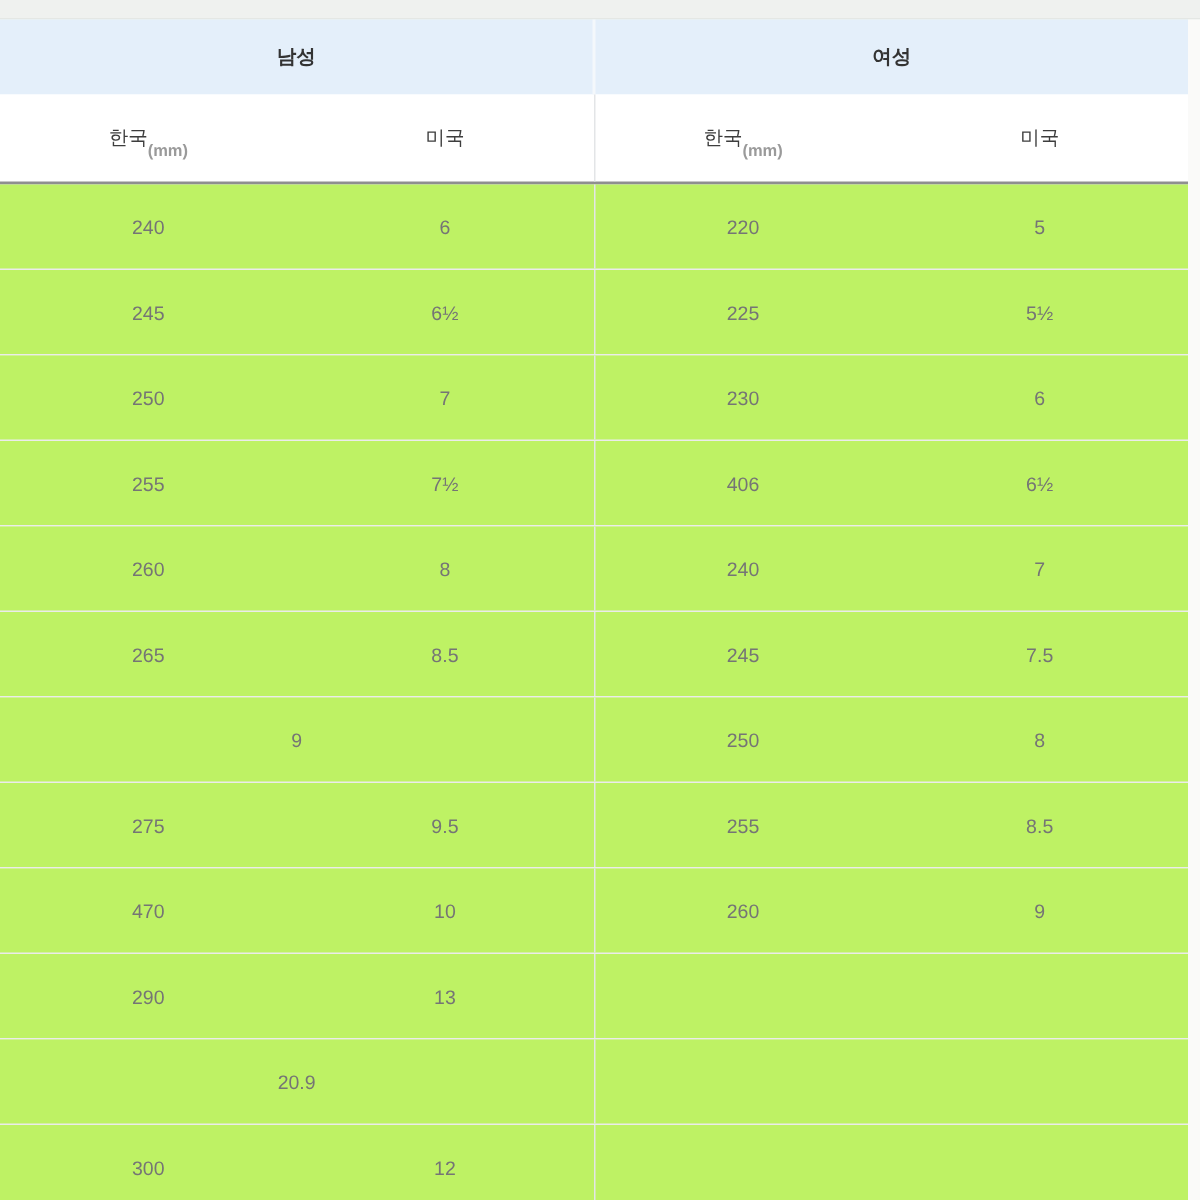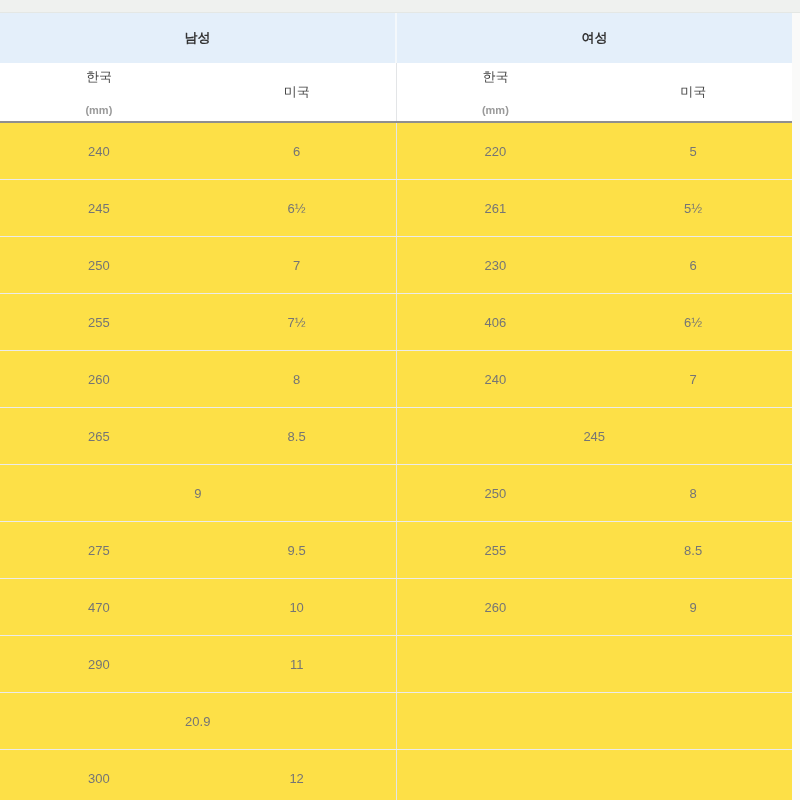--- a/index.html
+++ b/index.html
@@ -65,37 +65,37 @@
   }
   .half {
     flex: 1;
     display: flex;
   }
   .sub-header .half:first-child,
   .data-row .half:first-child { border-right: 1px solid var(--divider); }
   .cell {
     flex: 1;
     display: flex;
-    flex-direction: column;
+    flex-direction: row;
     align-items: center;
     justify-content: center;
     font-size: 13px;
     color: var(--cell-text);
   }
   .sub-header .cell { color: var(--subheader-text); font-weight: 500; }
   .sub-header .unit {
     font-size: 11px;
     font-weight: 700;
     color: var(--unit-text);
     margin-top: 18px;
   }
   .data-row {
     display: flex;
     height: 57px;
-    background: #fde047;
+    background: #bef264;
     border-bottom: 1px solid var(--row-border);
   }
 </style>
 </head>
 <body>
 
 <div class="page">
   <div class="top-strip"></div>
 
   <div class="size-table">
@@ -132,21 +132,21 @@
             <div class="cell">220</div>
             <div class="cell">5</div>
           </div>
         </div>
         <div class="data-row">
           <div class="half">
             <div class="cell">245</div>
             <div class="cell">6½</div>
           </div>
           <div class="half">
-            <div class="cell">261</div>
+            <div class="cell">225</div>
             <div class="cell">5½</div>
           </div>
         </div>
         <div class="data-row">
           <div class="half">
             <div class="cell">250</div>
             <div class="cell">7</div>
           </div>
           <div class="half">
             <div class="cell">230</div>
@@ -173,20 +173,21 @@
             <div class="cell">7</div>
           </div>
         </div>
         <div class="data-row">
           <div class="half">
             <div class="cell">265</div>
             <div class="cell">8.5</div>
           </div>
           <div class="half">
             <div class="cell">245</div>
+            <div class="cell">7.5</div>
           </div>
         </div>
         <div class="data-row">
           <div class="half">
             <div class="cell">9</div>
           </div>
           <div class="half">
             <div class="cell">250</div>
             <div class="cell">8</div>
           </div>
@@ -207,21 +208,21 @@
             <div class="cell">10</div>
           </div>
           <div class="half">
             <div class="cell">260</div>
             <div class="cell">9</div>
           </div>
         </div>
         <div class="data-row">
           <div class="half">
             <div class="cell">290</div>
-            <div class="cell">11</div>
+            <div class="cell">13</div>
           </div>
           <div class="half">
             <div class="cell"></div>
             <div class="cell"></div>
           </div>
         </div>
         <div class="data-row">
           <div class="half">
             <div class="cell">20.9</div>
           </div>

